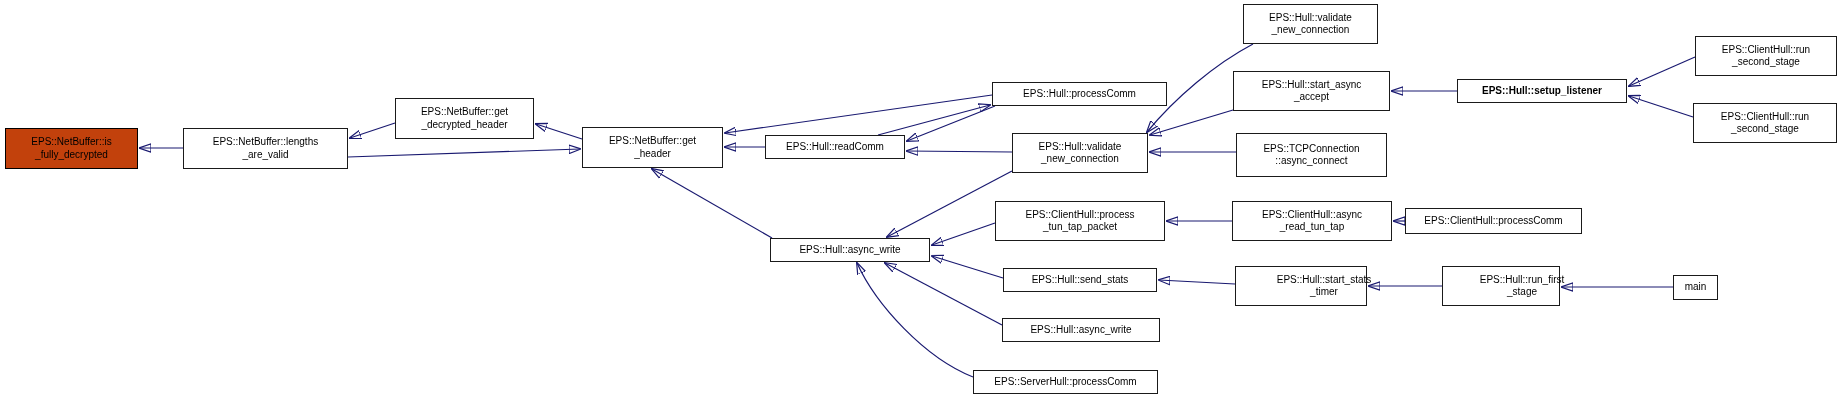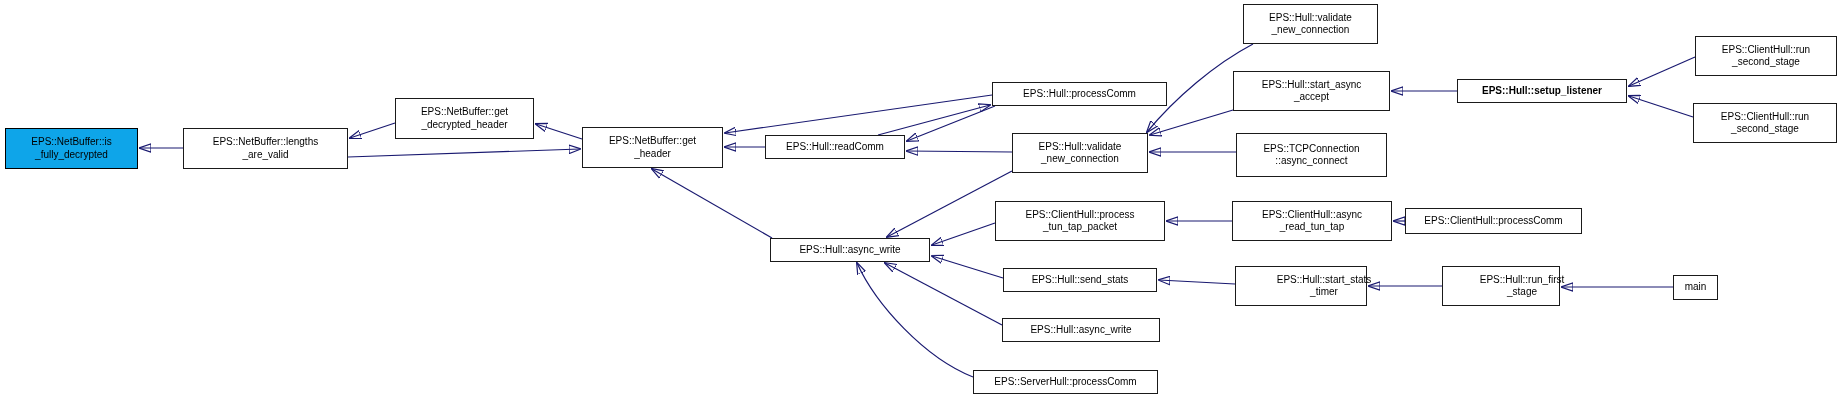--- a/index.html
+++ b/index.html
@@ -18,21 +18,21 @@
     display:flex;align-items:center;justify-content:center;
     text-align:center;
     white-space:pre-line;
     background:#ffffff;
     border:1px solid #1a1a1a;
     color:#000000;
     font-size:10px;line-height:1.25;
     cursor:pointer;
   }
   .node.root{
-    background:#0ea5e9;
+    background:#c2410c;
     border:1.6px solid #000000;
     cursor:default;
   }
 </style>
 </head>
 <body>
 
 <div class="canvas">
   <svg class="edge-layer" width="1843" height="401" viewBox="0 0 1843 401" xmlns="http://www.w3.org/2000/svg">
     <defs>

